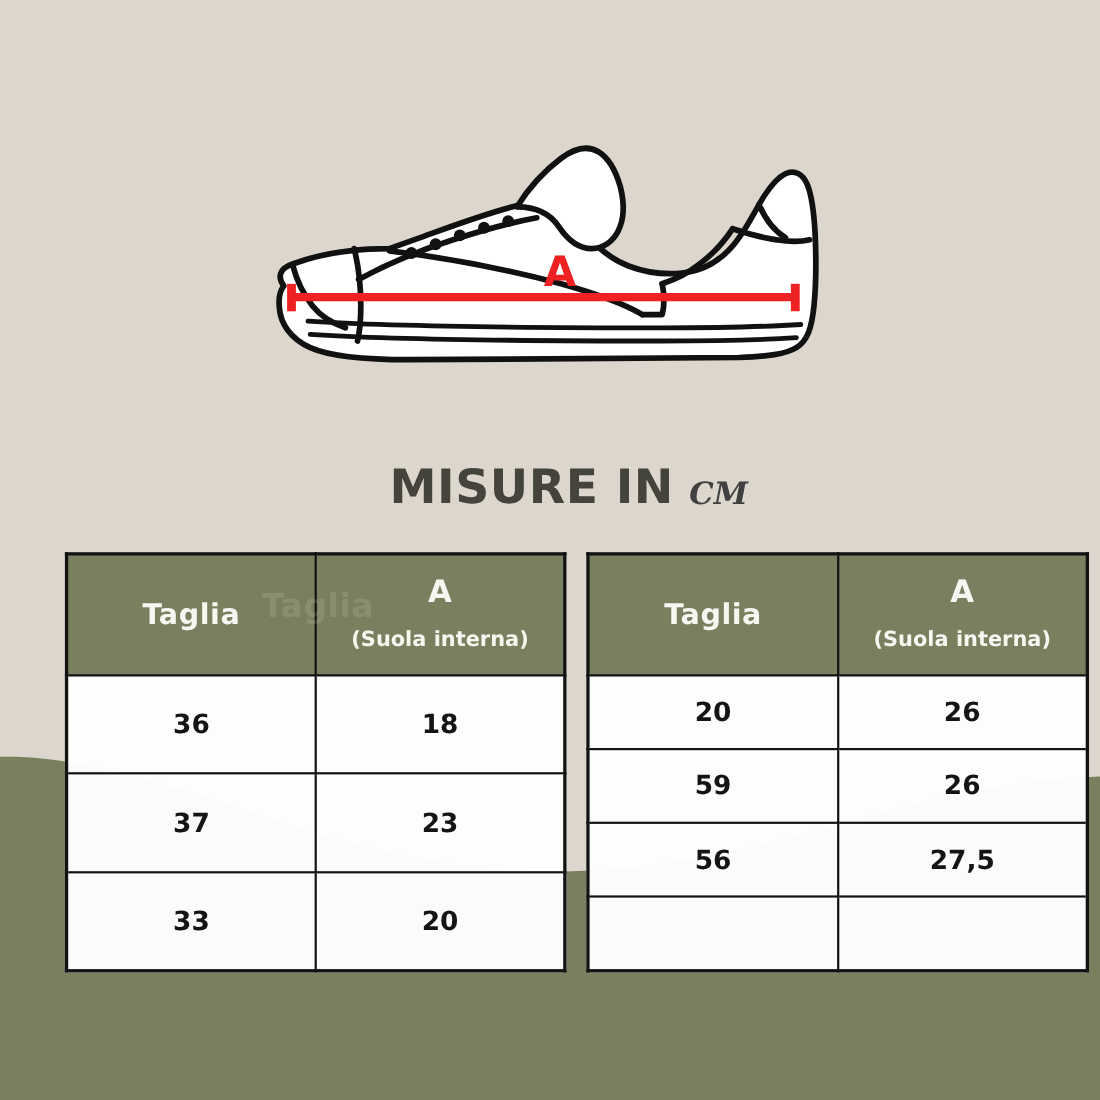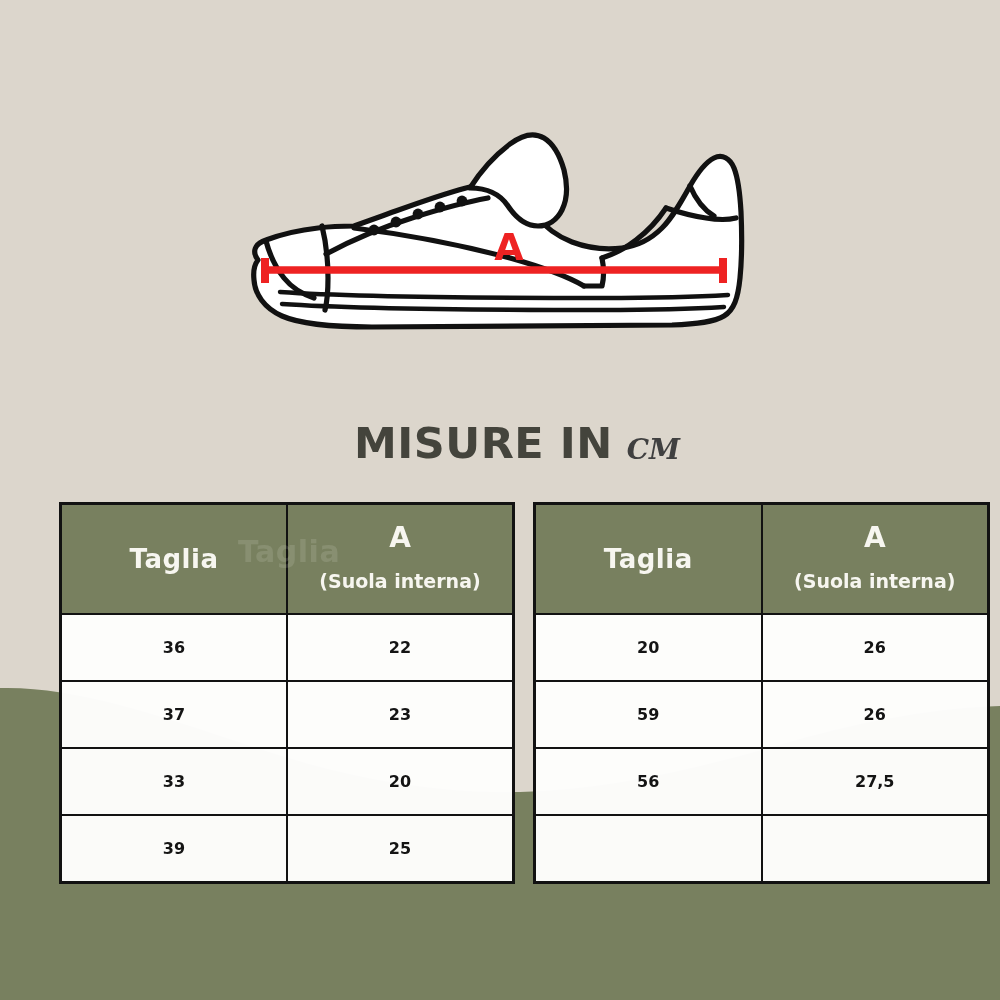--- a/index.html
+++ b/index.html
@@ -104,21 +104,21 @@
     font-weight: 700;
   }
   .th-taglia { font-size: 26px; letter-spacing: 0.5px; }
   .th-a-main { font-size: 28px; line-height: 1.05; }
   .th-a-sub  { font-size: 19px; line-height: 1.35; margin-top: 17px; }
 
   .size-table tbody td {
     height: 50px;
     background: rgba(253,253,251,0.82);
     font-family: "DejaVu Sans", sans-serif;
-    font-size: 16px;
+    font-size: 24px;
     font-weight: 700;
     color: #141414;
   }
 
   
   #ghost-taglia {
     position: absolute;
     left: 238px;
     top: 534px;
     font-family: "DejaVu Sans", sans-serif;
@@ -222,33 +222,29 @@
         </th>
         <th class="col-measure">
           <div class="th-a-main">A</div>
           <div class="th-a-sub">(Suola interna)</div>
         </th>
       </tr>
     </thead>
     <tbody>
       <tr>
         <td>36</td>
-        <td>22</td>
+        <td>18</td>
       </tr>
       <tr>
         <td>37</td>
         <td>23</td>
       </tr>
       <tr>
         <td>33</td>
         <td>20</td>
-      </tr>
-      <tr>
-        <td>39</td>
-        <td>25</td>
       </tr>
     </tbody>
   </table>
 
   <div id="ghost-taglia">Taglia</div>
 
   <table class="size-table" id="table-right">
     <thead>
       <tr>
         <th class="col-size">

